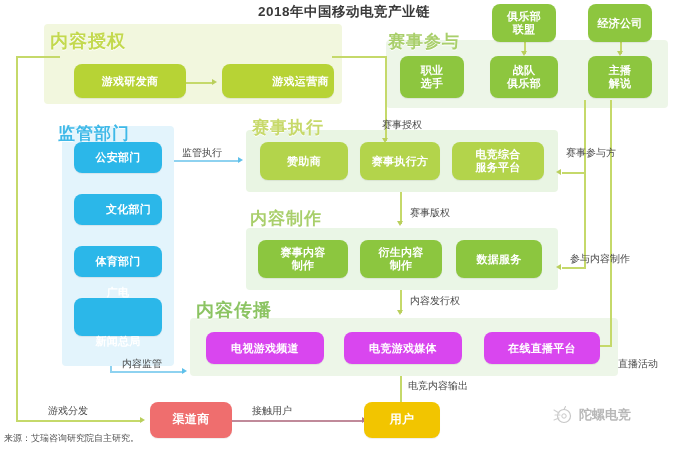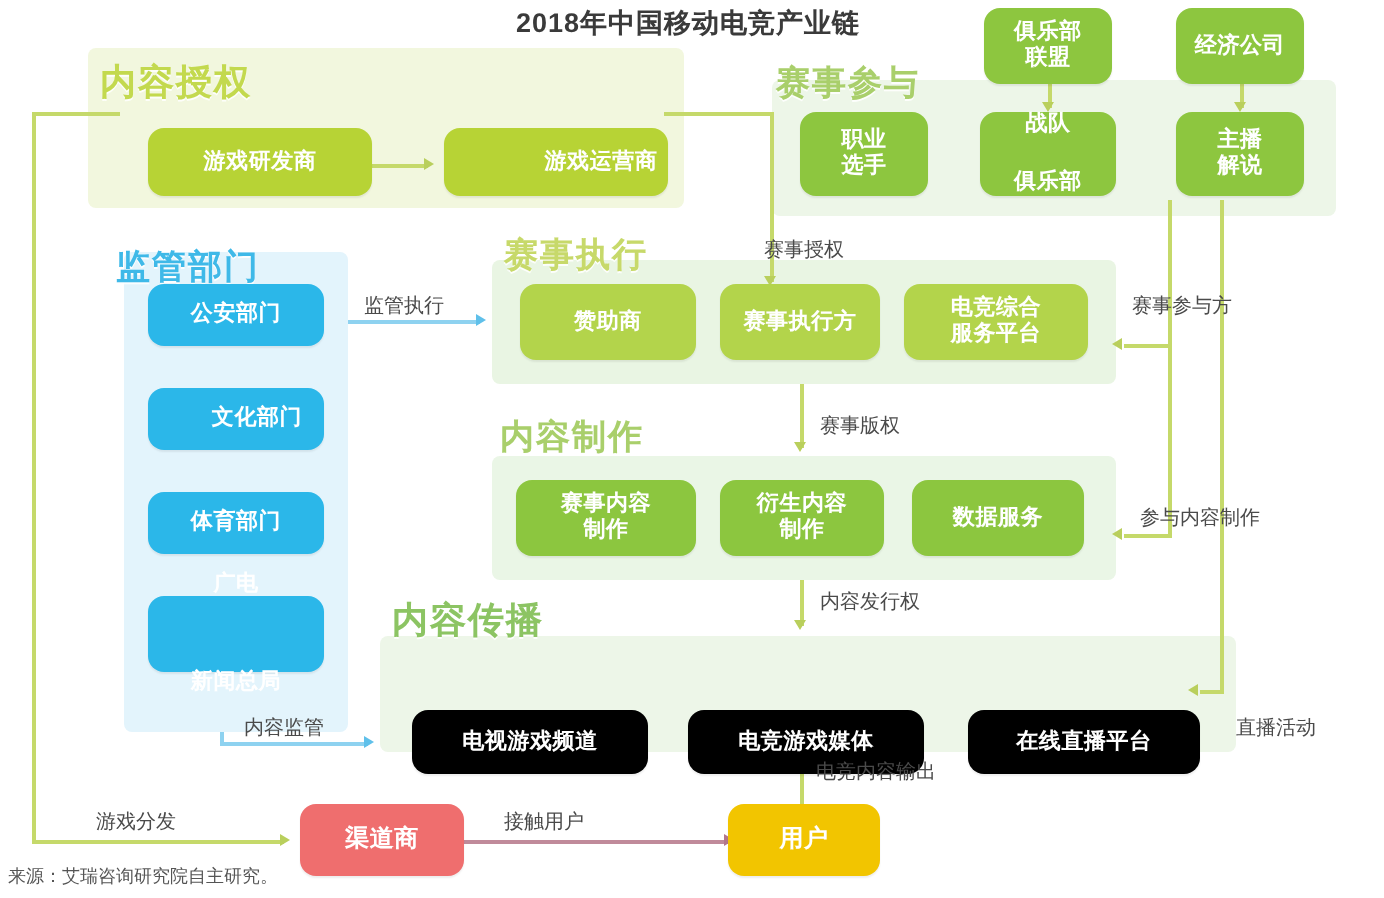--- a/index.html
+++ b/index.html
@@ -43,21 +43,21 @@
     border-radius:8px;display:flex;align-items:center;justify-content:center;
     text-align:center;color:#fff;font-weight:bold;line-height:1.15;
     font-size:11px;letter-spacing:.3px;
     box-shadow:0 1px 1px rgba(0,0,0,.07);
   }
   .n-lime   {background:#b7d335;}
   .n-blue   {background:#2bb7e9;}
   .n-olive  {background:#b3d44b;}
   .n-green  {background:#8cc63f;}
   .n-green2 {background:#8dc63f;}
-  .n-dgreen {background:#000000;margin-top:23px;}
+  .n-dgreen {background:#d946ef;}
   .n-red    {background:#ef6e6e;}
   .n-yellow {background:#f2c500;}
 
   
   .ln{position:absolute;background:#c5d96a;}
   .ln-h{height:1.5px;}
   .ln-v{width:1.5px;}
   .ln-blue{background:#8ed2f0;}
   .ln-red{background:#c08a9a;}
 
@@ -208,21 +208,21 @@
     <span>联盟</span>
   </div>
   <div class="abs node n-green2" style="left:588px;top:4px;width:64px;height:38px;">
     <span>经济</span>
     <span>公司</span>
   </div>
   <div class="abs node n-green2" style="left:400px;top:56px;width:64px;height:42px;flex-direction:column;">
     <span>职业</span>
     <span>选手</span>
   </div>
-  <div class="abs node n-green2" style="left:490px;top:56px;width:68px;height:42px;flex-direction:column;justify-content:space-between;">
+  <div class="abs node n-green2" style="left:490px;top:56px;width:68px;height:42px;flex-direction:column;">
     <span>战队</span>
     <span>俱乐部</span>
   </div>
   <div class="abs node n-green2" style="left:588px;top:56px;width:64px;height:42px;flex-direction:column;">
     <span>主播</span>
     <span>解说</span>
   </div>
 
   <div class="abs node n-red" style="left:150px;top:402px;width:82px;height:36px;font-size:12px;">
     <span>渠道商</span>
@@ -238,14 +238,23 @@
   <div class="abs cap" style="left:410px;top:294px;">内容发行权</div>
   <div class="abs cap" style="left:566px;top:146px;">赛事参与方</div>
   <div class="abs cap" style="left:570px;top:252px;">参与内容制作</div>
   <div class="abs cap" style="left:618px;top:357px;">直播活动</div>
   <div class="abs cap" style="left:48px;top:404px;">游戏分发</div>
   <div class="abs cap" style="left:252px;top:404px;">接触用户</div>
   <div class="abs cap" style="left:408px;top:379px;">电竞内容输出</div>
 
   <div class="abs src" style="left:4px;top:432px;">来源：艾瑞咨询研究院自主研究。</div>
 
+  <div class="abs wm" style="left:552px;top:405px;">
+    <svg width="22" height="20" viewBox="0 0 22 20">
+      <circle cx="12" cy="11" r="6.5" fill="none" stroke="#9a9a9a" stroke-width="1.2"></circle>
+      <circle cx="12" cy="11" r="2.2" fill="none" stroke="#9a9a9a" stroke-width="1"></circle>
+      <path d="M2 5 L7 8 M3 10 L8 10 M2 15 L7 13" stroke="#a8a8a8" stroke-width="1.1" fill="none" stroke-linecap="round"></path>
+      <path d="M12 4.5 L13.5 1.5" stroke="#9a9a9a" stroke-width="1.1" stroke-linecap="round"></path>
+    </svg>
+    <span class="wm-txt">陀螺电竞</span>
+  </div>
 
 </div>
 
 </body></html>

